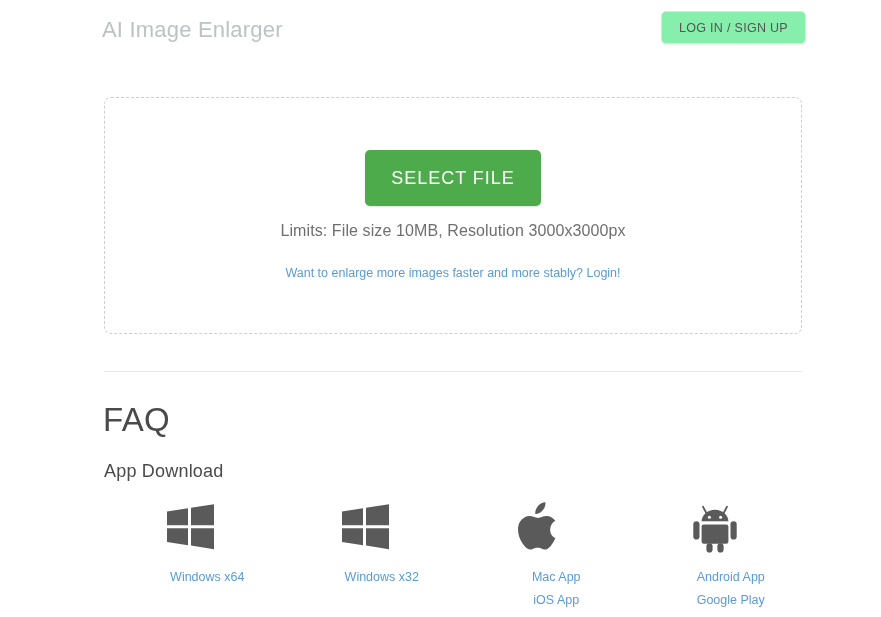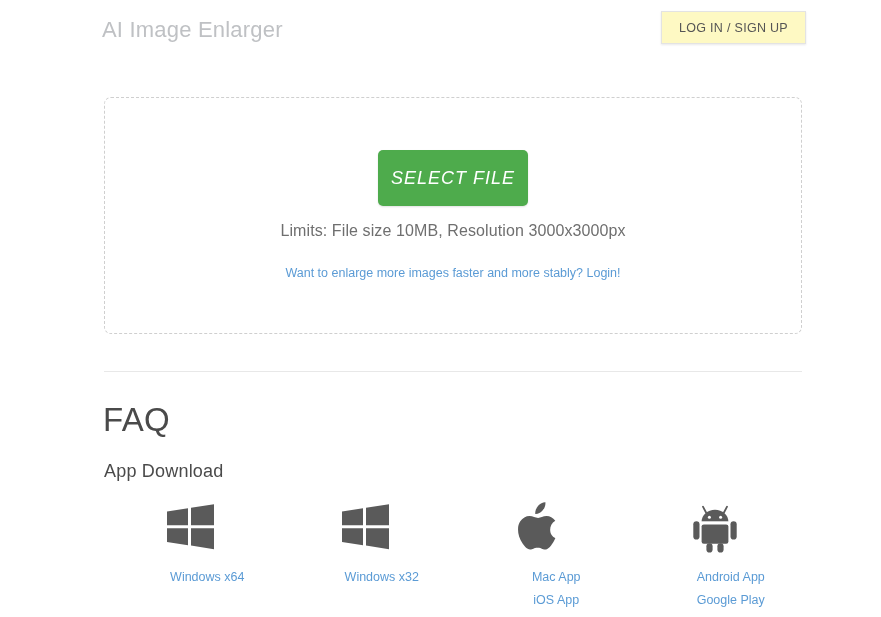--- a/index.html
+++ b/index.html
@@ -41,23 +41,23 @@
     color: #bfc1c4;
     line-height: 40px;
     white-space: nowrap;
   }
   .login-button {
     position: absolute;
     left: 661px;
     top: 11px;
     width: 145px;
     height: 33px;
-    background: #fef9c3;
+    background: #86efac;
     border: 1px solid #e3e3e3;
-    border-radius: 0;
+    border-radius: 5px;
     box-shadow: 0 1px 2px rgba(0,0,0,0.09);
     color: #555;
     font-size: 12.5px;
     letter-spacing: 0.3px;
     display: flex;
     align-items: center;
     justify-content: center;
     cursor: pointer;
     user-select: none;
     white-space: nowrap;
@@ -72,36 +72,35 @@
     height: 237px;
     border: 1px dashed #cfcfcf;
     border-radius: 7px;
     background: #ffffff;
   }
   .select-file-button {
     position: absolute;
     left: 50%;
     transform: translateX(-50%);
     top: 52px;
-    width: 150px;
+    width: 176px;
     height: 56px;
     background: #4eab4c;
     border: none;
     border-radius: 5px;
     box-shadow: 0 1px 2px rgba(0,0,0,0.12);
     color: #ffffff;
     font-family: "Liberation Sans", sans-serif;
     font-size: 18px;
     letter-spacing: 1px;
     cursor: pointer;
     display: flex;
     align-items: center;
     justify-content: center;
     white-space: nowrap;
-    font-style: italic;
   }
   .limits-text {
     position: absolute;
     left: 0;
     right: 0;
     top: 124px;
     text-align: center;
     font-size: 16px;
     color: #6f6f6f;
     letter-spacing: 0.1px;

